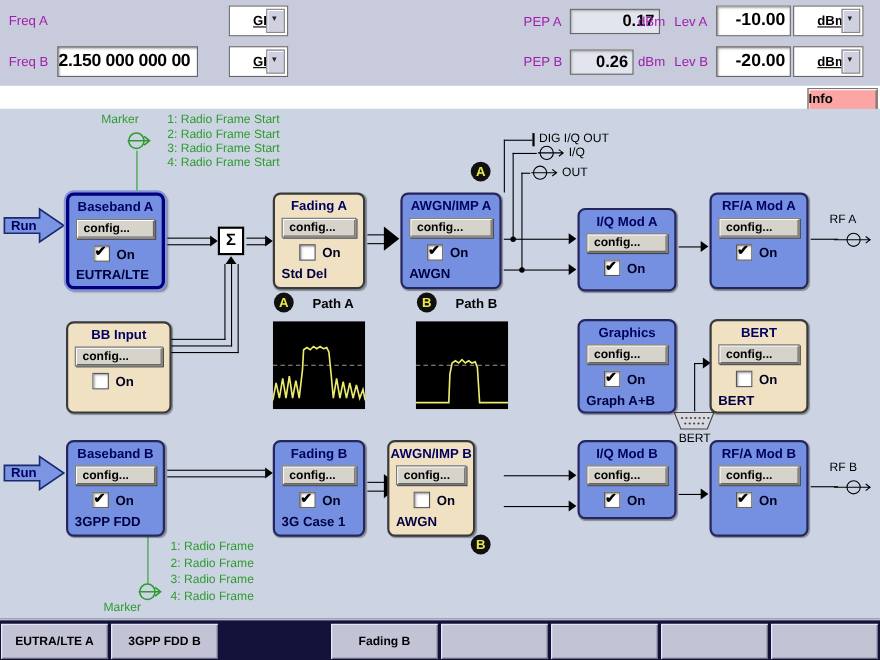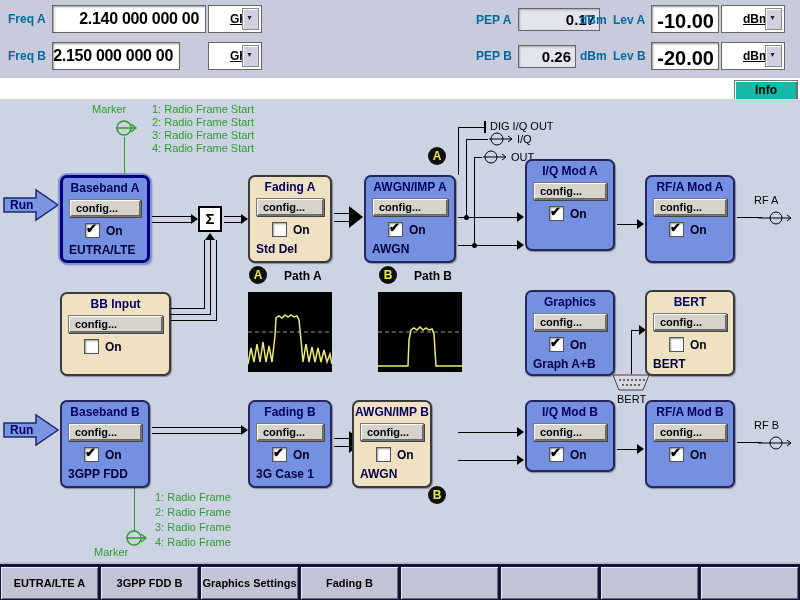--- a/index.html
+++ b/index.html
@@ -1,36 +1,36 @@
 <!DOCTYPE html>
 <html><head>
 <meta charset="utf-8">
 <style>
   html,body{margin:0;padding:0;}
   body{width:800px;height:600px;overflow:hidden;font-family:"Liberation Sans",sans-serif;position:relative;background:#ccd4e4;}
   .abs{position:absolute;}
   
   #header{position:absolute;left:0;top:0;width:800px;height:78px;background:#c8cbdb;}
-  .hlabel{position:absolute;font-size:12px;font-weight:bold;color:#0369a1;white-space:nowrap;}
+  .hlabel{position:absolute;font-size:12px;font-weight:normal;color:#a21caf;white-space:nowrap;}
   .vinput{position:absolute;background:#fff;border:1px solid #666;box-shadow:inset 1px 1px 2px #999;
           font-weight:bold;color:#000;text-align:right;box-sizing:border-box;}
   .freqval{font-size:16px;letter-spacing:-0.3px;padding:4px 6px 0 0;}
-  .levval{font-size:20px;padding:4px 4px 0 0;}
+  .levval{font-size:16px;padding:4px 4px 0 0;}
   .pepbox{position:absolute;background:#e2e4ee;border:1px solid #666;box-shadow:inset 1px 1px 2px #aaa;
           font-weight:bold;font-size:15px;text-align:right;box-sizing:border-box;padding:2px 4px 0 0;}
   .combo{position:absolute;background:#fff;border:1px solid #666;box-sizing:border-box;font-weight:bold;font-size:12px;}
   .combo .utext{position:absolute;left:21px;top:6px;text-decoration:underline;}
   .dd{position:absolute;right:2px;top:2px;bottom:2px;width:15px;background:#cfd1e0;border:1px solid #888;
       box-shadow:inset 1px 1px 0 #fff;}
   .dd::after{content:"▼";position:absolute;left:3px;top:50%;margin-top:-5px;font-size:7px;color:#222;}
   
   #msgbar{position:absolute;left:0;top:78px;width:800px;height:21px;background:#fff;border-bottom:1px solid #aab;}
-  #infobtn{position:absolute;left:734px;top:80px;width:62px;height:19px;background:#14b8a6;border:1px solid #777;
+  #infobtn{position:absolute;left:734px;top:80px;width:62px;height:19px;background:#fca5a5;border:1px solid #777;
            box-shadow:inset 1px 1px 0 #fff,inset -1px -1px 0 #666;font-size:12px;font-weight:bold;
-           text-align:center;line-height:18px;}
+           text-align:left;line-height:18px;}
   
   #diagram{position:absolute;left:0;top:99px;width:800px;height:463px;background:#ccd4e4;}
   .hline{position:absolute;height:1px;background:#000;}
   .vline{position:absolute;width:1px;background:#000;}
   .gline{background:#2f9b2f;}
   .tri-r{position:absolute;width:0;height:0;border-top:5px solid transparent;border-bottom:5px solid transparent;border-left:7px solid #000;}
   .tri-r.big{border-top:11px solid transparent;border-bottom:11px solid transparent;border-left:14px solid #000;}
   .tri-u{position:absolute;width:0;height:0;border-left:5px solid transparent;border-right:5px solid transparent;border-bottom:7px solid #000;}
   .dot{position:absolute;width:5px;height:5px;border-radius:50%;background:#000;}
   .block{position:absolute;border:2px solid #26265e;border-radius:7px;box-sizing:border-box;
@@ -59,21 +59,20 @@
   #softbar{position:absolute;left:0;top:562px;width:800px;height:38px;background:#12123a;border-top:2px solid #b8bccc;}
   .softkey{position:absolute;top:3px;width:97px;height:32px;background:#c2c4d6;
            box-shadow:inset 1px 1px 0 #eef,inset -1px -1px 0 #667;display:flex;align-items:center;justify-content:center;
            text-align:center;font-weight:bold;font-size:11px;color:#000;line-height:13px;}
 </style>
 </head>
 <body>
 
 <div id="header">
   <span class="hlabel" style="left:8px;top:12px">Freq A</span>
-  <div class="vinput freqval" style="left:52px;top:5px;width:154px;height:28px">2.140 000 000 00</div>
   <div class="combo" style="left:208px;top:5px;width:54px;height:28px">
     <span class="utext">GHz</span>
     <span class="dd"></span>
   </div>
   <span class="hlabel" style="left:8px;top:49px">Freq B</span>
   <div class="vinput freqval" style="left:52px;top:42px;width:128px;height:28px">2.150 000 000 00</div>
   <div class="combo" style="left:208px;top:42px;width:54px;height:28px">
     <span class="utext">GHz</span>
     <span class="dd"></span>
   </div>
@@ -274,39 +273,39 @@
 <div class="block blue" style="left:364px;top:175px;width:92px;height:88px">
   <div class="btitle">AWGN/IMP A</div>
   <div class="cfgbtn">config...</div>
   <div class="onrow">
       <span class="cb" data-checked="true"></span>
       <span>On</span>
     </div>
   <div class="bsub">AWGN</div>
 </div>
 
-<div class="block blue" style="left:525px;top:159px;width:90px;height:92px">
+<div class="block blue" style="left:525px;top:189px;width:90px;height:76px">
   <div class="btitle">I/Q Mod A</div>
   <div class="cfgbtn">config...</div>
   <div class="onrow">
       <span class="cb" data-checked="true"></span>
       <span>On</span>
     </div>
 </div>
 
 <div class="block blue" style="left:645px;top:175px;width:90px;height:88px">
   <div class="btitle">RF/A Mod A</div>
   <div class="cfgbtn">config...</div>
   <div class="onrow">
       <span class="cb" data-checked="true"></span>
       <span>On</span>
     </div>
 </div>
 
-<div class="block tan" style="left:60px;top:292px;width:111px;height:84px">
+<div class="block tan" style="left:60px;top:292px;width:96px;height:84px">
   <div class="btitle">BB Input</div>
   <div class="cfgbtn">config...</div>
   <div class="onrow">
       <span class="cb" data-checked="false"></span>
       <span>On</span>
     </div>
 </div>
 
 <div class="block blue" style="left:525px;top:290px;width:90px;height:86px">
   <div class="btitle">Graphics</div>
@@ -372,19 +371,18 @@
   <div class="cfgbtn">config...</div>
   <div class="onrow">
       <span class="cb" data-checked="true"></span>
       <span>On</span>
     </div>
 </div>
 
 <div id="softbar">
   <div class="softkey" style="left:1px">EUTRA/LTE A</div>
   <div class="softkey" style="left:101px">3GPP FDD B</div>
-  <div class="softkey" style="left:201px">Graphics Settings</div>
   <div class="softkey" style="left:301px">Fading B</div>
   <div class="softkey" style="left:401px"></div>
   <div class="softkey" style="left:501px"></div>
   <div class="softkey" style="left:601px"></div>
   <div class="softkey" style="left:701px"></div>
 </div>
 
 </body></html>

